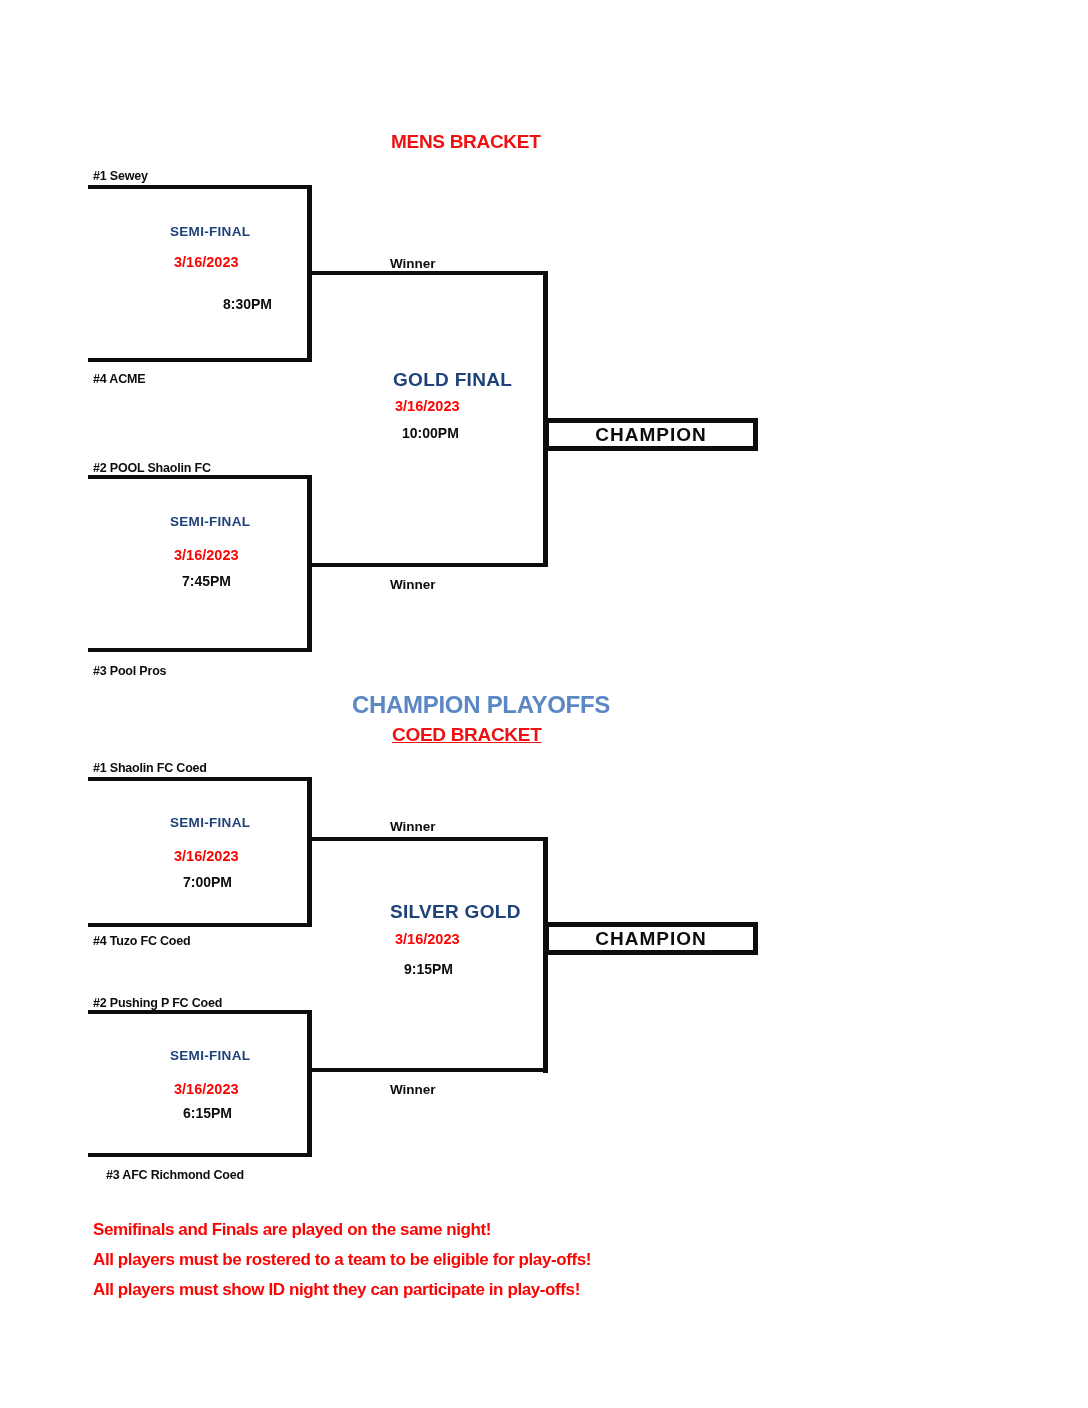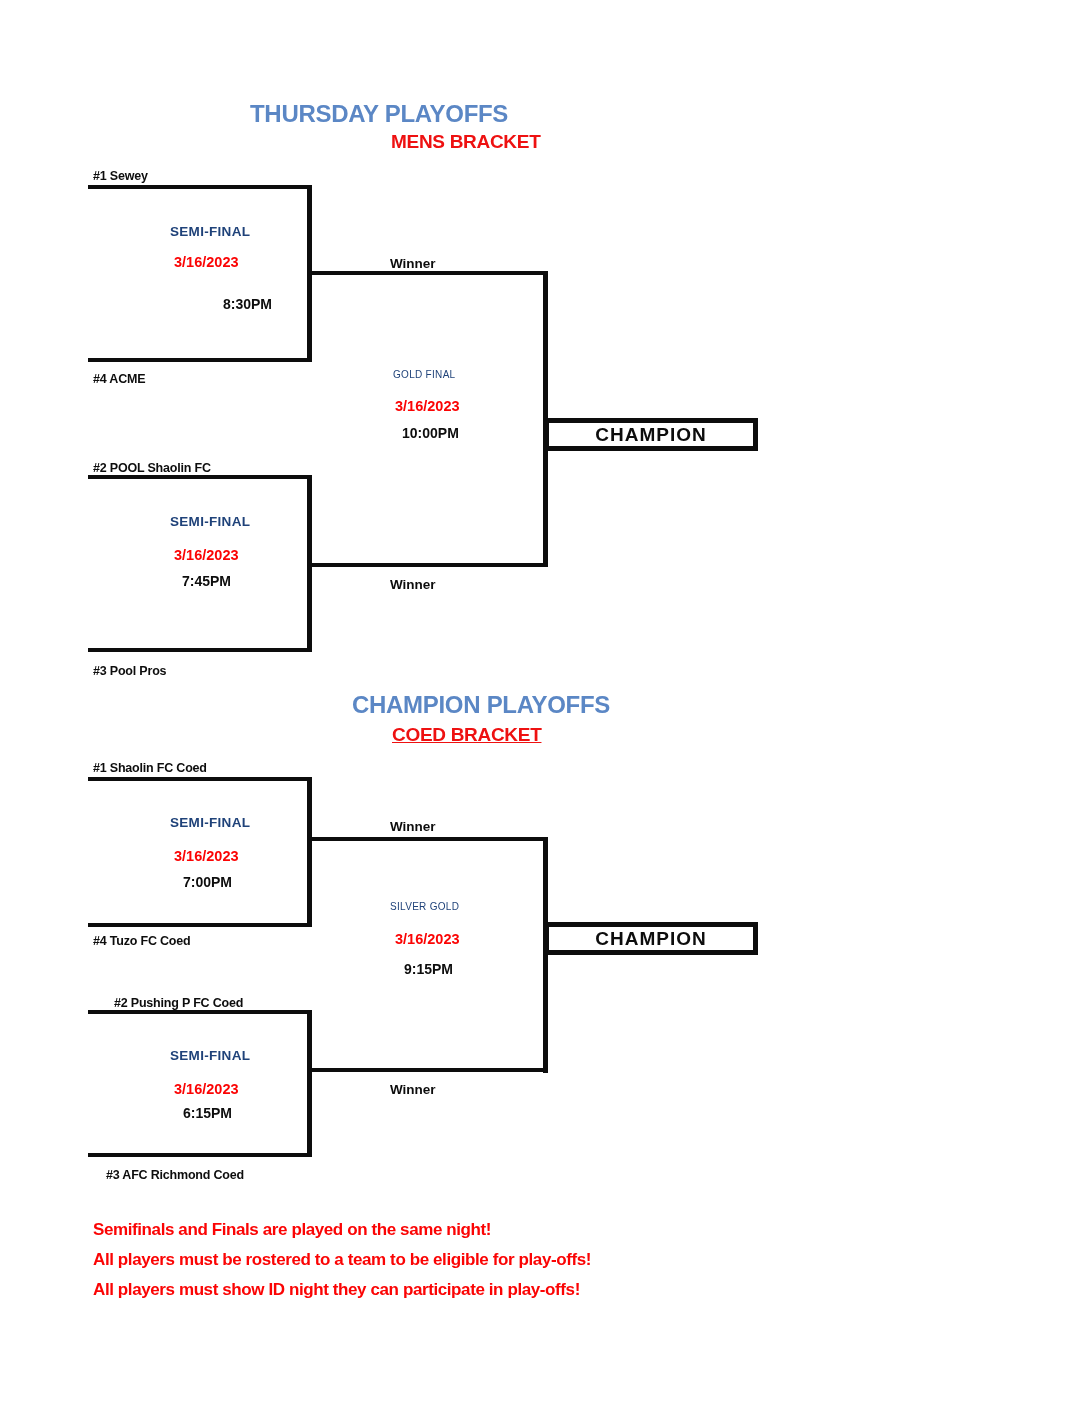--- a/index.html
+++ b/index.html
@@ -9,34 +9,33 @@
   }
   .abs{position:absolute;white-space:nowrap;}
   .hline,.vline{position:absolute;background:#0d0d0d;z-index:1;}
   .title{font-size:24px;font-weight:bold;color:#5b87c5;letter-spacing:-0.3px;}
   .subtitle{font-size:19px;font-weight:bold;color:#ee1111;letter-spacing:-0.3px;}
   .team{font-size:12.5px;font-weight:bold;color:#0d0d0d;letter-spacing:-0.2px;}
   .sf-label{font-size:13.5px;font-weight:bold;color:#1f4279;letter-spacing:0.3px;}
   .match-date{font-size:14.5px;font-weight:bold;color:#fb0404;}
   .match-time{font-size:14px;font-weight:bold;color:#0d0d0d;}
   .winner{font-size:13.5px;font-weight:bold;color:#0d0d0d;}
-  .final-label{font-size:10px;font-weight:normal;color:#1f4279;letter-spacing:0.3px;}
+  .final-label{font-size:19px;font-weight:bold;color:#1f4279;letter-spacing:0.3px;}
   .champ-box{
     position:absolute;box-sizing:border-box;border:5px solid #0d0d0d;background:#ffffff;
     display:flex;align-items:center;justify-content:center;z-index:2;
   }
   .champ-box span{font-size:19px;font-weight:bold;color:#0d0d0d;letter-spacing:1px;}
   .footer-line{font-size:17px;font-weight:bold;color:#fb0404;letter-spacing:-0.4px;}
 </style>
 </head>
 <body>
 
 <div id="page">
 
-  <div class="abs title" style="left:250px;top:100px;">THURSDAY PLAYOFFS</div>
   <div class="abs subtitle" style="left:391px;top:131px;">MENS BRACKET</div>
 
   <div class="abs team" style="left:93px;top:169px;">#1 Sewey</div>
   <div class="hline" style="left:88px;top:185px;width:222px;height:4px;"></div>
   <div class="vline" style="left:307px;top:185px;width:5px;height:177px;"></div>
   <div class="abs sf-label" style="left:170px;top:224px;">SEMI-FINAL</div>
   <div class="abs match-date" style="left:174px;top:254px;">3/16/2023</div>
   <div class="abs match-time" style="left:183px;top:296px;padding-left:40px;">8:30PM</div>
   <div class="abs winner" style="left:390px;top:256px;">Winner</div>
   <div class="hline" style="left:310px;top:271px;width:235px;height:4px;"></div>
@@ -77,21 +76,21 @@
   <div class="abs team" style="left:93px;top:934px;">#4 Tuzo FC Coed</div>
 
   <div class="vline" style="left:543px;top:837px;width:5px;height:236px;"></div>
   <div class="abs final-label" style="left:390px;top:901px;">SILVER GOLD</div>
   <div class="abs match-date" style="left:395px;top:931px;">3/16/2023</div>
   <div class="abs match-time" style="left:404px;top:961px;">9:15PM</div>
   <div class="champ-box" style="left:544px;top:922px;width:214px;height:33px;">
     <span>CHAMPION</span>
   </div>
 
-  <div class="abs team" style="left:93px;top:996px;margin-left:21px;">#2 Pushing P FC Coed</div>
+  <div class="abs team" style="left:93px;top:996px;">#2 Pushing P FC Coed</div>
   <div class="hline" style="left:88px;top:1010px;width:222px;height:4px;"></div>
   <div class="vline" style="left:307px;top:1010px;width:5px;height:147px;"></div>
   <div class="abs sf-label" style="left:170px;top:1048px;">SEMI-FINAL</div>
   <div class="abs match-date" style="left:174px;top:1081px;">3/16/2023</div>
   <div class="abs match-time" style="left:183px;top:1105px;">6:15PM</div>
   <div class="hline" style="left:310px;top:1068px;width:235px;height:4px;"></div>
   <div class="abs winner" style="left:390px;top:1082px;">Winner</div>
   <div class="hline" style="left:88px;top:1153px;width:222px;height:4px;"></div>
   <div class="abs team" style="left:106px;top:1168px;">#3 AFC Richmond Coed</div>
 

